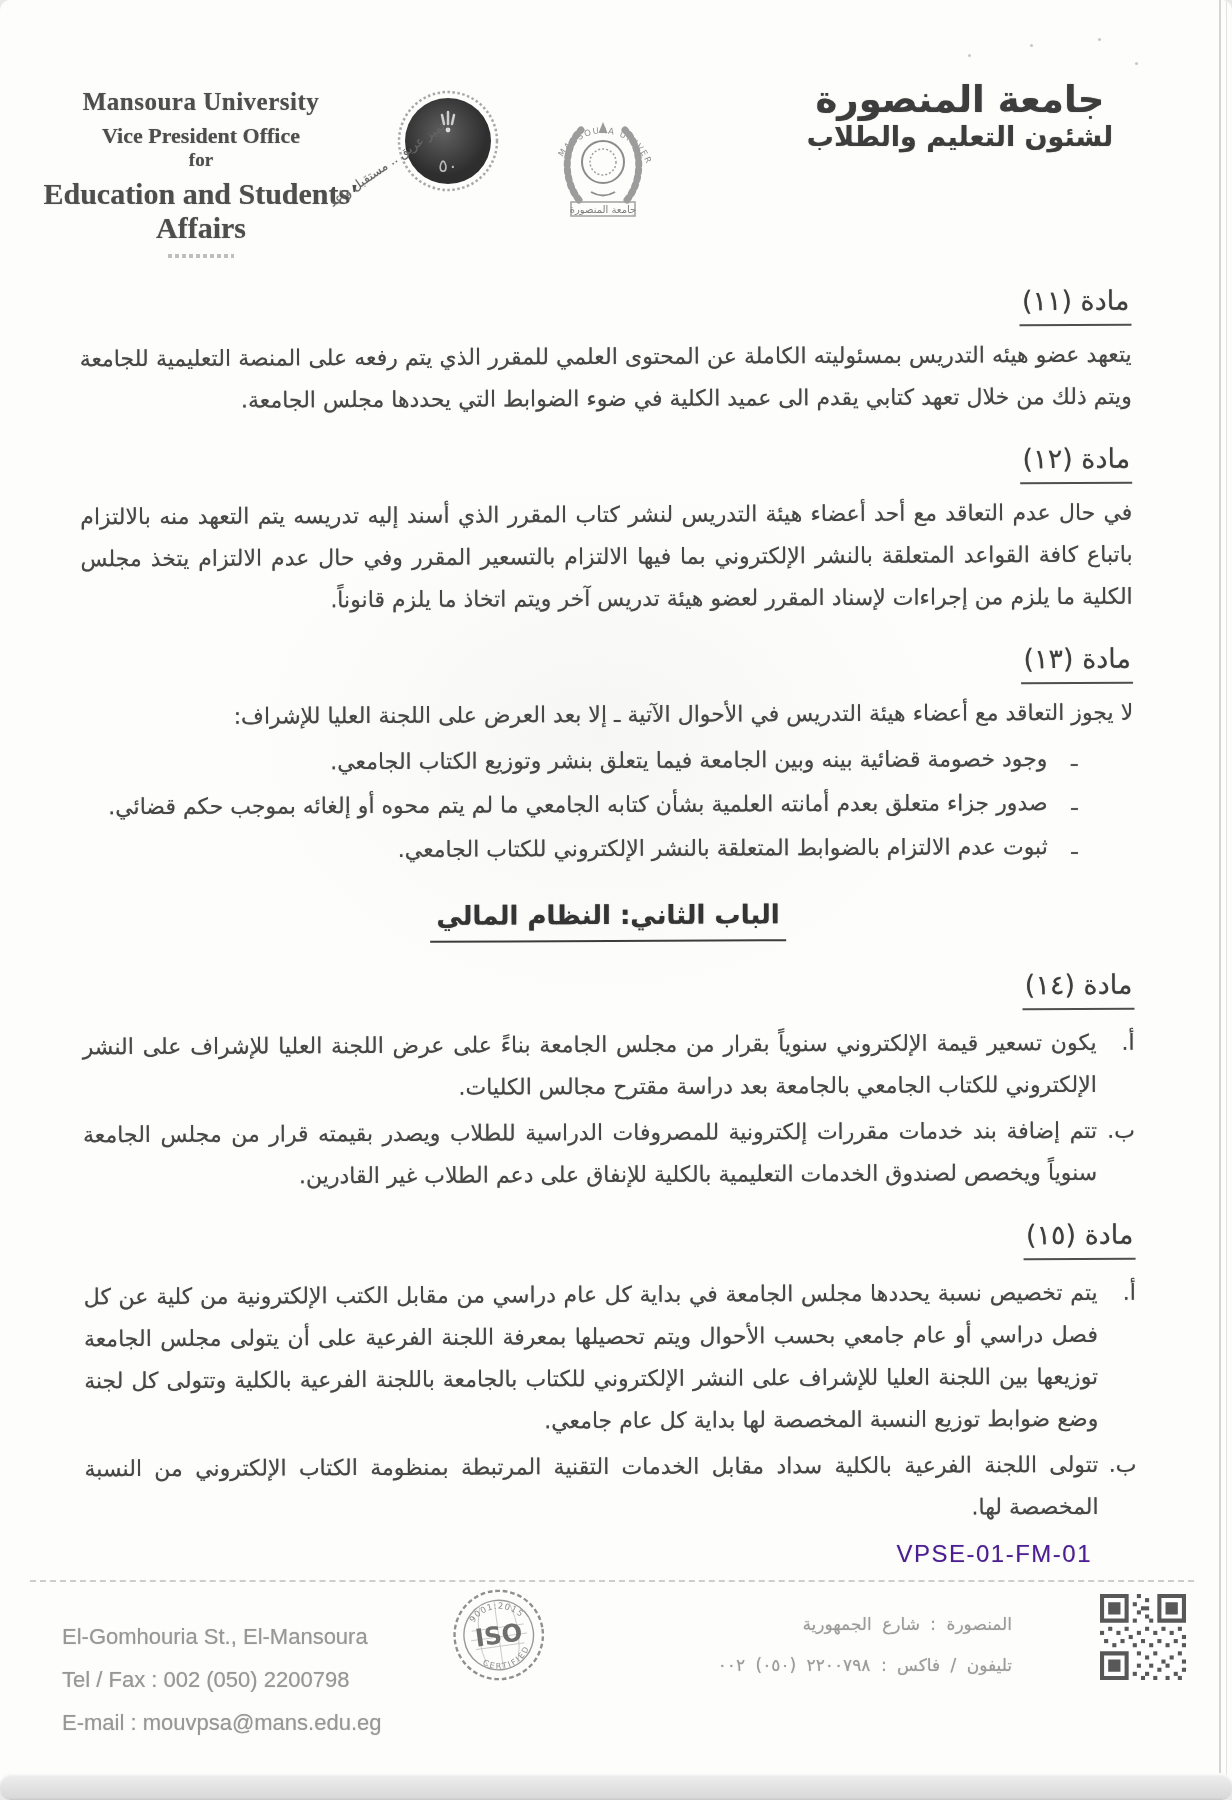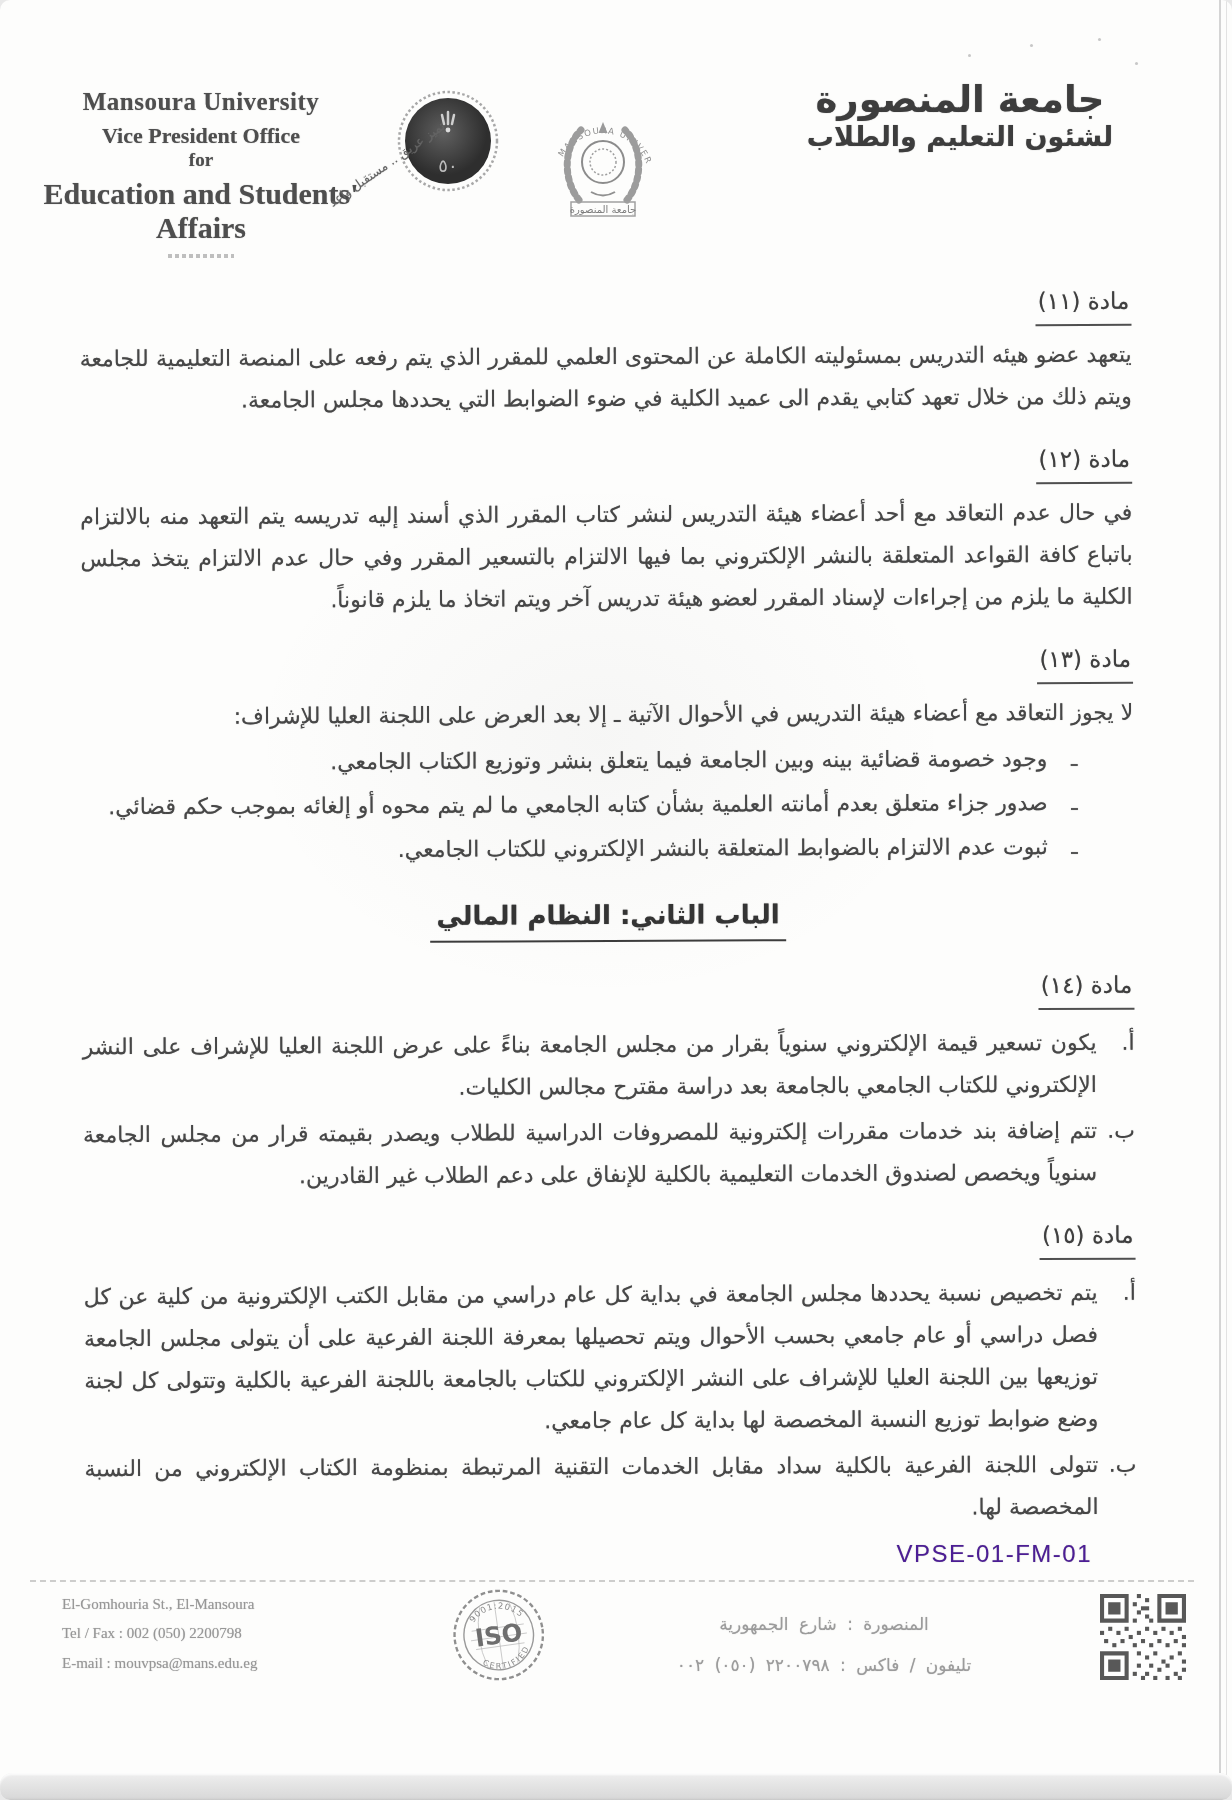--- a/index.html
+++ b/index.html
@@ -50,21 +50,21 @@
   .office-ar .a3{font-size:27px; font-weight:bold; margin-top:0;}
 
   
   .doc-body{
     direction:rtl; margin:6px 98px 0 82px; transform:rotate(-0.25deg);
     color:#474747; font-size:22px; line-height:42px; text-align:justify;
     text-shadow:0 0 0.8px rgba(85,85,85,.7);
   }
   .article{margin-bottom:6px;}
   .article-heading{
-    display:inline-block; font-size:23px; color:#3f3f3f;
+    display:inline-block; font-size:27px; color:#3f3f3f;
     border-bottom:2px solid #4f4f4f; padding:0 2px 2px; margin:14px 0 8px;
   }
   .article p{margin:0 0 4px;}
   .bullet{display:flex; padding-right:56px; margin:2px 0;}
   .bullet .bmark{flex:0 0 30px; color:#555;}
   .item{display:flex; margin:4px 0;}
   .item .imark{flex:0 0 38px; color:#454545;}
   .item .itext{flex:1;}
   .section-heading-wrap{text-align:center; margin:24px 0 10px;}
   .section-heading{
@@ -76,27 +76,27 @@
   .doc-code{
     direction:ltr; text-align:right; margin:10px 140px 0 0;
     font-family:"Liberation Sans", sans-serif; font-size:24px; letter-spacing:1.5px;
     color:#4c1d95; text-shadow:0 0 1px rgba(130,130,130,.6);
   }
   .tear-line{height:0; border-top:2px dashed #b9b9b9; margin:12px 38px 0 30px; opacity:.7;}
 
   
   .ftr{position:relative; height:160px; margin-top:6px;}
   .contact-en{
-    position:absolute; left:62px; top:2px;
-    font-family:Liberation Serif, serif; font-size:15px; line-height:1.95;
+    position:absolute; left:62px; top:28px;
+    font-family:Liberation Sans, sans-serif; font-size:22px; line-height:1.95;
     color:#979797; text-shadow:0 0 1px rgba(150,150,150,.6);
   }
   .iso-seal{position:absolute; left:452px; top:0px; transform:rotate(-8deg);}
   .contact-ar{
-    position:absolute; right:238px; top:16px; width:340px; direction:rtl; text-align:center;
+    position:absolute; right:220px; top:16px; width:340px; direction:rtl; text-align:right;
     font-size:17px; line-height:2.4; color:#9b9b9b; word-spacing:5px;
     text-shadow:0 0 1px rgba(150,150,150,.6);
   }
   .qr{position:absolute; right:46px; top:6px; opacity:.85;}
 
   .bottom-bar{
     position:absolute; left:0; right:0; bottom:0; height:27px;
     background:linear-gradient(#efefef,#d7d7d7); border-radius:12px 12px 0 0;
     box-shadow:inset 0 2px 2px rgba(255,255,255,.8), inset 0 -1px 2px rgba(0,0,0,.08);
   }

